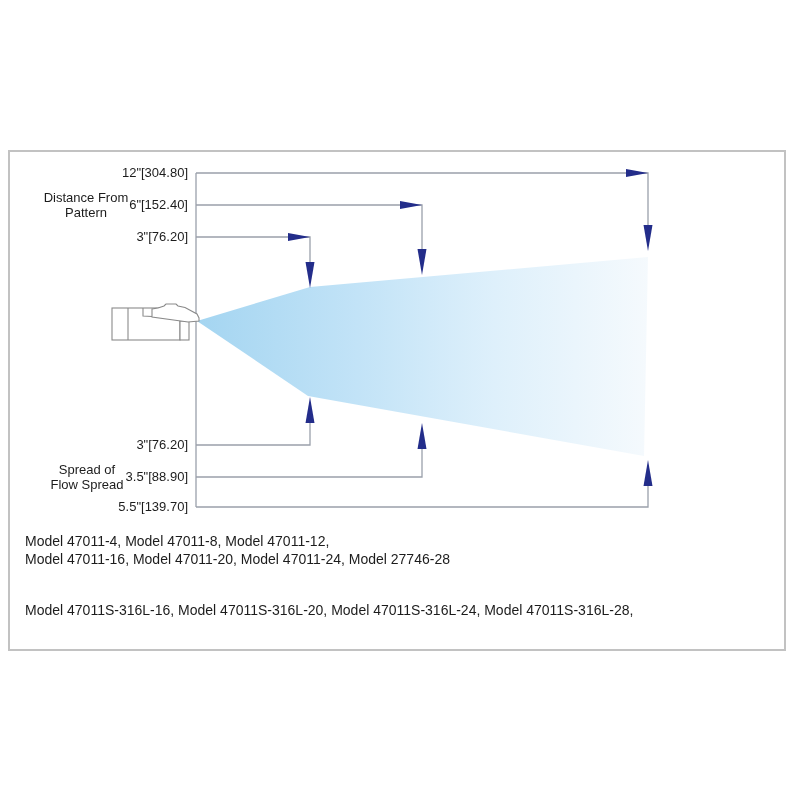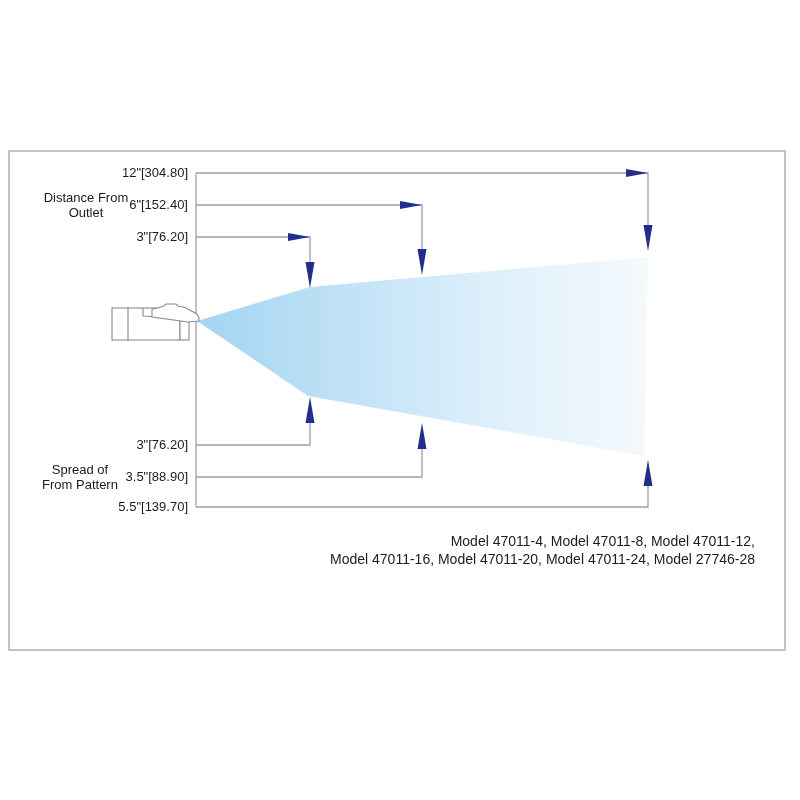--- a/index.html
+++ b/index.html
@@ -10,21 +10,21 @@
   .frame {
     position:absolute; left:8px; top:150px; width:778px; height:501px;
     border:2px solid #c2c2c2; box-sizing:border-box;
   }
   .diagram-svg { position:absolute; left:0; top:0; }
   .lbl { position:absolute; font-size:13px; line-height:16px; white-space:nowrap; }
   .lbl-right { width:150px; text-align:right; }
   .lbl-stack { text-align:center; line-height:15px; white-space:normal; }
   .lbl-stack span { display:block;padding-left:24px; }
   .model-line {
-    position:absolute; left:25px; width:730px; text-align:right;
+    position:absolute; left:25px; width:730px; text-align:left;
     font-size:14px; line-height:18px; white-space:nowrap;
   }
 </style>
 </head>
 <body>
 
 <div class="canvas">
 
   <div class="frame"></div>
 
@@ -71,30 +71,31 @@
       <polygon points="305.5,262 314.5,262 310,288"></polygon>
 
       <polygon points="305.5,423 314.5,423 310,397"></polygon>
       <polygon points="417.5,449 426.5,449 422,423"></polygon>
       <polygon points="643.5,486 652.5,486 648,460"></polygon>
     </g>
   </svg>
 
   <div class="lbl lbl-stack" style="left:8px; top:190px; width:132px;">
     <span>Distance From</span>
-    <span>Outlet</span>
+    <span>Pattern</span>
   </div>
   <div class="lbl lbl-right" style="left:38px; top:165px;">12"[304.80]</div>
   <div class="lbl lbl-right" style="left:38px; top:197px;">6"[152.40]</div>
   <div class="lbl lbl-right" style="left:38px; top:229px;">3"[76.20]</div>
 
   <div class="lbl lbl-right" style="left:38px; top:437px;">3"[76.20]</div>
-  <div class="lbl lbl-stack" style="left:2px; top:462px; width:132px;">
+  <div class="lbl lbl-stack" style="left:9px; top:462px; width:132px;">
     <span>Spread of</span>
-    <span>From Pattern</span>
+    <span>Flow Spread</span>
   </div>
   <div class="lbl lbl-right" style="left:38px; top:469px;">3.5"[88.90]</div>
   <div class="lbl lbl-right" style="left:38px; top:499px;">5.5"[139.70]</div>
 
   <div class="model-line" style="top:532px;">Model 47011-4, Model 47011-8, Model 47011-12,</div>
   <div class="model-line" style="top:550px;">Model 47011-16, Model 47011-20, Model 47011-24, Model 27746-28</div>
+  <div class="model-line" style="top:601px;">Model 47011S-316L-16, Model 47011S-316L-20, Model 47011S-316L-24, Model 47011S-316L-28,</div>
 
 </div>
 
 </body></html>

